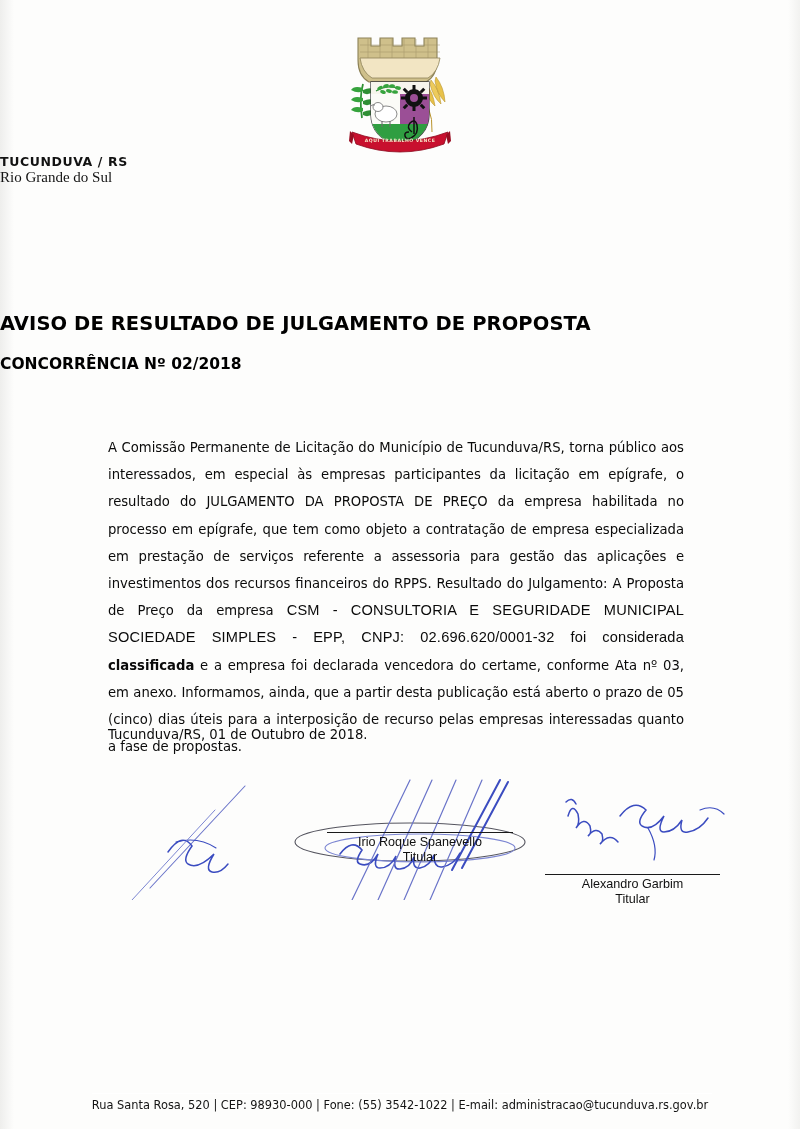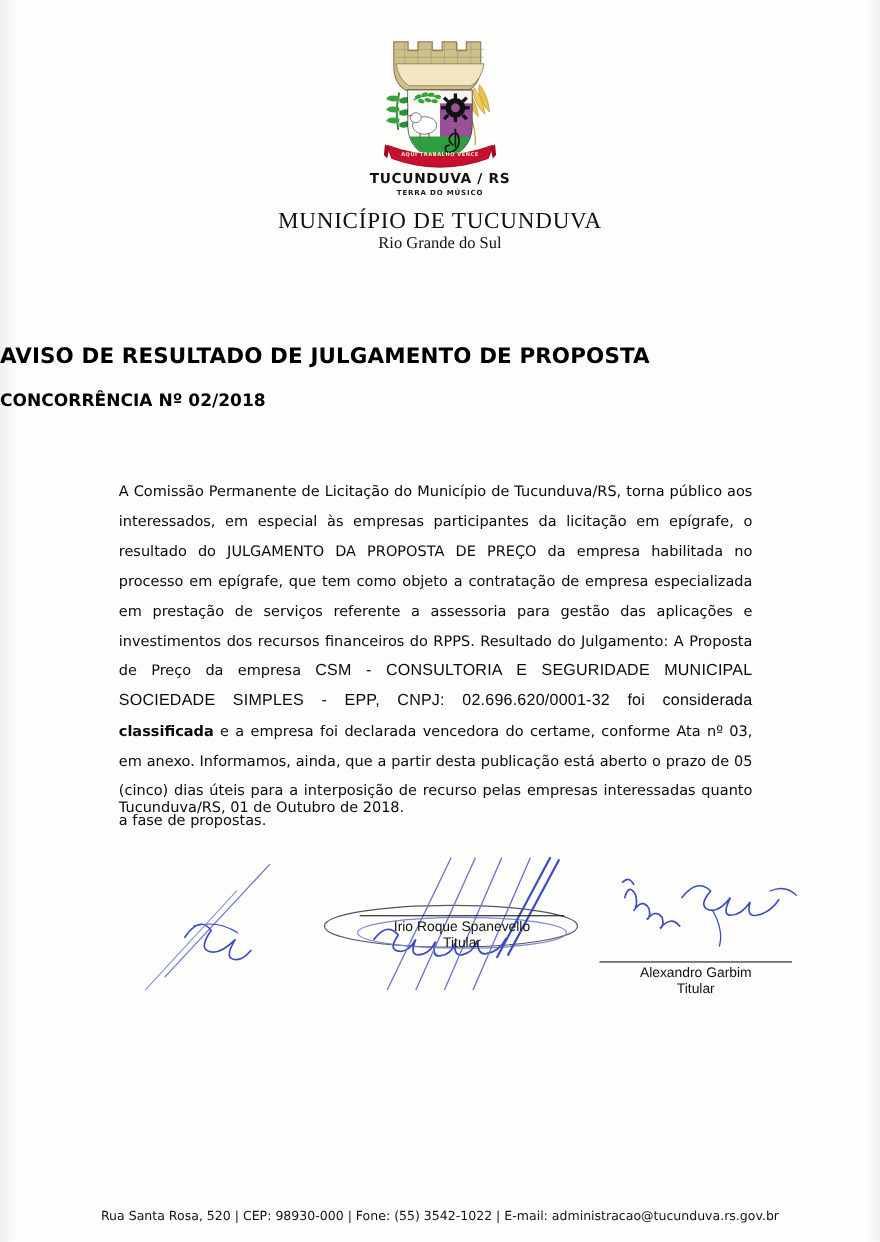--- a/index.html
+++ b/index.html
@@ -34,21 +34,21 @@
     background: linear-gradient(to left, #ededeb, #fdfdfc);
     opacity: .7;
   }
 
   
   .header {
     position: absolute;
     top: 28px;
     left: 0;
     width: 800px;
-    text-align: center;
+    text-align: left;
   }
   .crest {
     width: 116px;
     height: 125px;
     margin: 0 auto;
     display: block;
   }
   .crest-title {
     font-family: "DejaVu Sans", sans-serif;
     font-weight: bold;
@@ -295,22 +295,20 @@
 
       <g>
         <path d="M10 104 q48 18 96 0 l-4 12 q-44 16 -88 0 z" fill="#c8102e" stroke="#8d0b20" stroke-width="0.8"></path>
         <path d="M8 103 l4 4 l-2 9 l-3 -3 z" fill="#9a0d22"></path>
         <path d="M108 103 l-4 4 l2 9 l3 -3 z" fill="#9a0d22"></path>
         <text x="58" y="114" font-family="DejaVu Sans, sans-serif" font-size="4.6" font-weight="bold" fill="#f7e6c8" text-anchor="middle" letter-spacing="0.5">AQUI TRABALHO VENCE</text>
       </g>
     </svg>
 
     <div class="crest-title">TUCUNDUVA / RS</div>
-    <div class="crest-sub2">TERRA DO MÚSICO</div>
-    <div class="municipio">MUNICÍPIO DE TUCUNDUVA</div>
     <div class="estado">Rio Grande do Sul</div>
   </div>
 
   <div class="doc-title">AVISO DE RESULTADO DE JULGAMENTO DE PROPOSTA</div>
   <div class="doc-subtitle">CONCORRÊNCIA Nº 02/2018</div>
 
   <div class="body-block">
     <p class="body-par"><span>A Comissão Permanente de Licitação do Município de Tucunduva/RS, torna público aos interessados, em especial às empresas participantes da licitação em epígrafe, o resultado do JULGAMENTO DA PROPOSTA DE PREÇO da empresa habilitada no processo em epígrafe, que tem como objeto a contratação de empresa especializada em prestação de serviços referente a assessoria para gestão das aplicações e investimentos dos recursos financeiros do RPPS. Resultado do Julgamento: A Proposta de Preço da empresa </span><span class="wide">CSM - CONSULTORIA E SEGURIDADE MUNICIPAL SOCIEDADE SIMPLES - EPP, CNPJ: 02.696.620/0001-32</span><span class="wide"> foi considerada </span><b>classificada</b><span> e a empresa foi declarada vencedora do certame, conforme Ata nº 03, em anexo. Informamos, ainda, que a partir desta publicação está aberto o prazo de 05 (cinco) dias úteis para a interposição de recurso pelas empresas interessadas quanto a fase de propostas.</span></p>
   </div>
 

